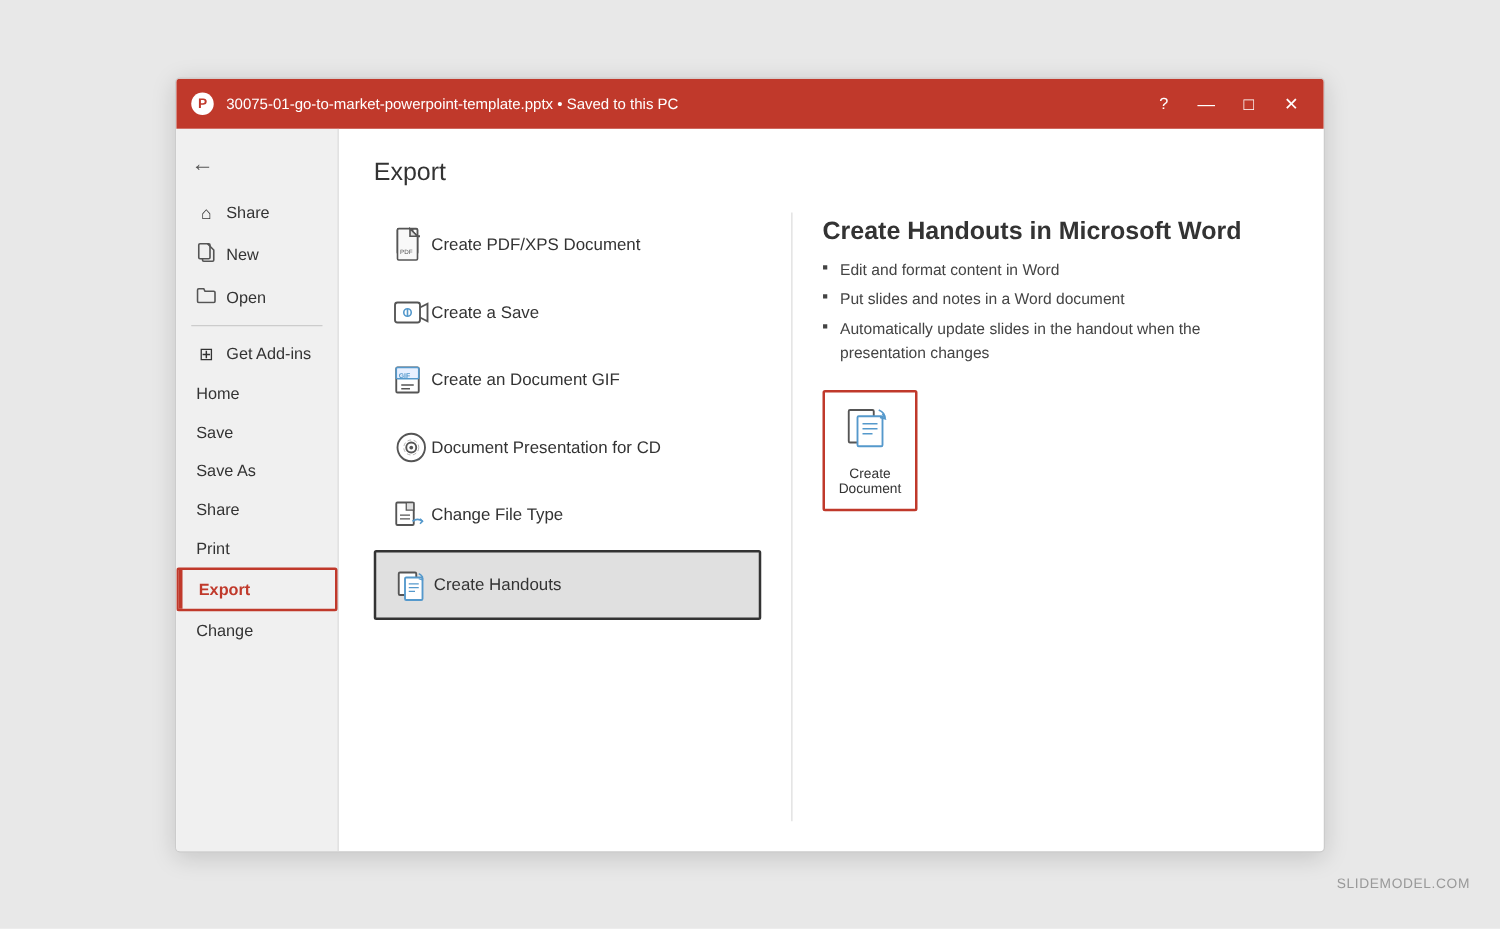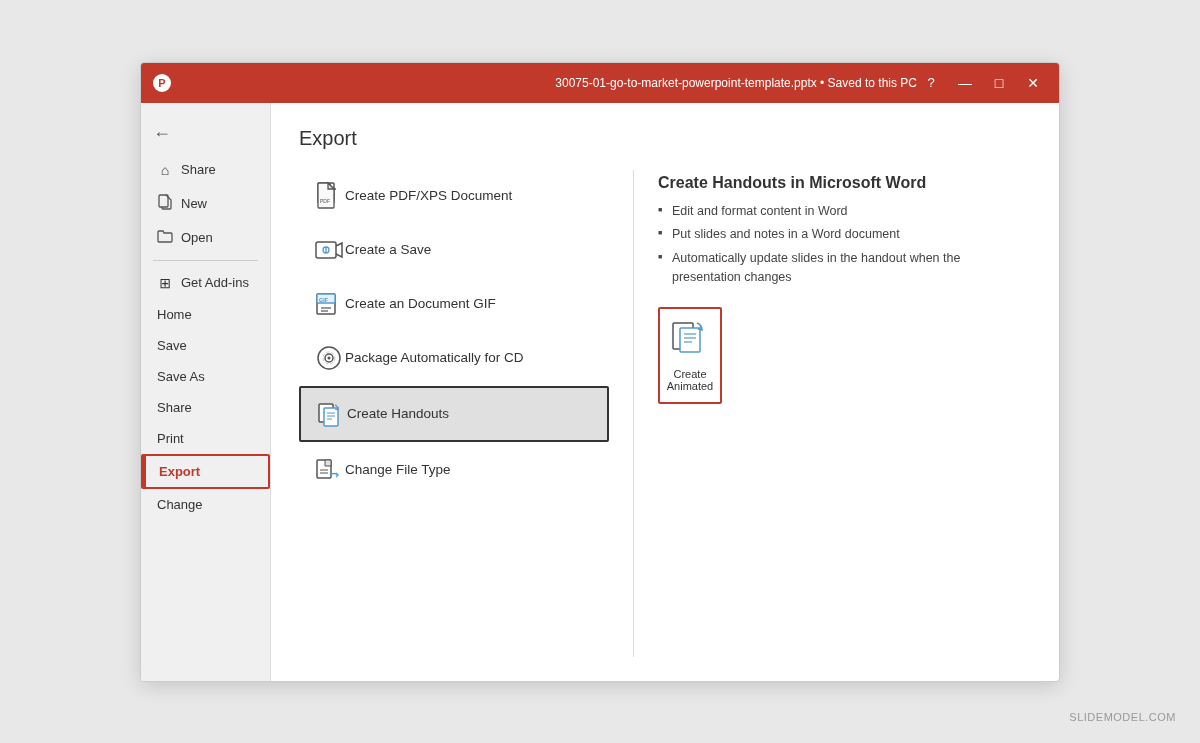--- a/index.html
+++ b/index.html
@@ -41,21 +41,20 @@
       align-items: center;
       justify-content: center;
       font-size: 11px;
       color: #c0392b;
       font-weight: bold;
     }
     .title-bar-text {
       color: #fff;
       font-size: 12px;
       flex: 1;
-      text-align: right;
     }
     .title-bar-controls {
       display: flex;
       gap: 6px;
       align-items: center;
     }
     .title-bar-btn {
       width: 28px;
       height: 28px;
       background: transparent;
@@ -187,21 +186,21 @@
       width: 1px;
       background: #ddd;
       margin: 0 24px;
     }
     
     .export-right {
       flex: 1;
       padding-top: 4px;
     }
     .export-right-title {
-      font-size: 16px;
+      font-size: 20px;
       font-weight: 600;
       color: #333;
       margin-bottom: 10px;
     }
     .export-right-bullets {
       list-style: none;
       margin-bottom: 20px;
     }
     .export-right-bullets li {
       font-size: 12.5px;
@@ -225,35 +224,35 @@
     .handouts-btn {
       border: 2px solid #c0392b;
       padding: 10px 14px;
       cursor: pointer;
       display: flex;
       flex-direction: column;
       align-items: center;
       gap: 6px;
       background: #fff;
       border-radius: 2px;
-      width: 64px;
+      width: 76px;
     }
     .handouts-btn-icon {
       font-size: 28px;
       color: #555;
     }
     .handouts-btn-label {
       font-size: 11px;
       color: #333;
       text-align: center;
     }
 
     .watermark {
       position: fixed;
-      bottom: 20px;
+      bottom: 30px;
       right: 24px;
       font-size: 11px;
       color: #999;
       font-weight: 400;
       letter-spacing: 0.5px;
     }
   </style>
 </head>
 <body>
 
@@ -381,50 +380,50 @@
 
           <div class="export-menu-item">
             <div class="export-menu-icon">
               <svg width="30" height="30" viewBox="0 0 30 30" fill="none" xmlns="http://www.w3.org/2000/svg">
                 <circle cx="15" cy="15" r="11" stroke="#555" stroke-width="1.5" fill="none"></circle>
                 <circle cx="15" cy="15" r="4" stroke="#555" stroke-width="1.5" fill="none"></circle>
                 <circle cx="15" cy="15" r="1.5" fill="#555"></circle>
                 <circle cx="15" cy="15" r="6" stroke="#aaa" stroke-width="0.7" fill="none" stroke-dasharray="3,2"></circle>
               </svg>
             </div>
-            <span>Package Automatically for CD</span>
+            <span>Document Presentation for CD</span>
+          </div>
+
+          <div class="export-menu-item">
+            <div class="export-menu-icon">
+              <svg width="30" height="30" viewBox="0 0 30 30" fill="none" xmlns="http://www.w3.org/2000/svg">
+                <rect x="3" y="5" width="14" height="18" rx="1" stroke="#555" stroke-width="1.5" fill="none"></rect>
+                <path d="M11 5 L17 5 L17 11 L11 11 Z" stroke="#555" stroke-width="1" fill="#e0e0e0"></path>
+                <line x1="6" y1="15" x2="14" y2="15" stroke="#555" stroke-width="1"></line>
+                <line x1="6" y1="18" x2="14" y2="18" stroke="#555" stroke-width="1"></line>
+                <path d="M16 20 Q20 17 24 20" stroke="#5599cc" stroke-width="1.3" fill="none"></path>
+                <path d="M22 18 L24 20 L22 22" stroke="#5599cc" stroke-width="1.3" fill="none"></path>
+              </svg>
+            </div>
+            <span>Change File Type</span>
           </div>
 
           <div class="export-menu-item selected">
             <div class="export-menu-icon">
               <svg width="30" height="30" viewBox="0 0 30 30" fill="none" xmlns="http://www.w3.org/2000/svg">
                 <rect x="3" y="5" width="14" height="18" rx="1" stroke="#555" stroke-width="1.5" fill="white"></rect>
                 <rect x="8" y="9" width="14" height="18" rx="1" stroke="#5599cc" stroke-width="1.5" fill="white"></rect>
                 <line x1="11" y1="14" x2="19" y2="14" stroke="#5599cc" stroke-width="1"></line>
                 <line x1="11" y1="17" x2="19" y2="17" stroke="#5599cc" stroke-width="1"></line>
                 <line x1="11" y1="20" x2="16" y2="20" stroke="#5599cc" stroke-width="1"></line>
                 <path d="M19 6 Q22 7 22 10" stroke="#5599cc" stroke-width="1.2" fill="none"></path>
                 <path d="M22 8 L22 11 L19 10" stroke="#5599cc" stroke-width="1" fill="none"></path>
               </svg>
             </div>
             <span>Create Handouts</span>
-          </div>
-
-          <div class="export-menu-item">
-            <div class="export-menu-icon">
-              <svg width="30" height="30" viewBox="0 0 30 30" fill="none" xmlns="http://www.w3.org/2000/svg">
-                <rect x="3" y="5" width="14" height="18" rx="1" stroke="#555" stroke-width="1.5" fill="none"></rect>
-                <path d="M11 5 L17 5 L17 11 L11 11 Z" stroke="#555" stroke-width="1" fill="#e0e0e0"></path>
-                <line x1="6" y1="15" x2="14" y2="15" stroke="#555" stroke-width="1"></line>
-                <line x1="6" y1="18" x2="14" y2="18" stroke="#555" stroke-width="1"></line>
-                <path d="M16 20 Q20 17 24 20" stroke="#5599cc" stroke-width="1.3" fill="none"></path>
-                <path d="M22 18 L24 20 L22 22" stroke="#5599cc" stroke-width="1.3" fill="none"></path>
-              </svg>
-            </div>
-            <span>Change File Type</span>
           </div>
         </div>
 
         <div class="export-divider"></div>
 
         <div class="export-right">
           <div class="export-right-title">Create Handouts in Microsoft Word</div>
           <ul class="export-right-bullets">
             <li>Edit and format content in Word</li>
             <li>Put slides and notes in a Word document</li>
@@ -438,21 +437,21 @@
                   <rect x="9" y="9" width="20" height="24" rx="1" stroke="#5599cc" stroke-width="1.5" fill="white"></rect>
                   <line x1="13" y1="15" x2="25" y2="15" stroke="#5599cc" stroke-width="1.2"></line>
                   <line x1="13" y1="19" x2="25" y2="19" stroke="#5599cc" stroke-width="1.2"></line>
                   <line x1="13" y1="23" x2="21" y2="23" stroke="#5599cc" stroke-width="1.2"></line>
                   <path d="M26 4 Q31 6 31 11" stroke="#5599cc" stroke-width="1.5" fill="none"></path>
                   <path d="M29 7 L31 11 L27 10" stroke="#5599cc" stroke-width="1.3" fill="none"></path>
                 </svg>
               </div>
               <div class="handouts-btn-label">
                 <span>Create</span><br>
-                <span>Animated</span>
+                <span>Document</span>
               </div>
             </div>
           </div>
         </div>
       </div>
     </div>
   </div>
 </div>
 
 <div class="watermark">SLIDEMODEL.COM</div>

